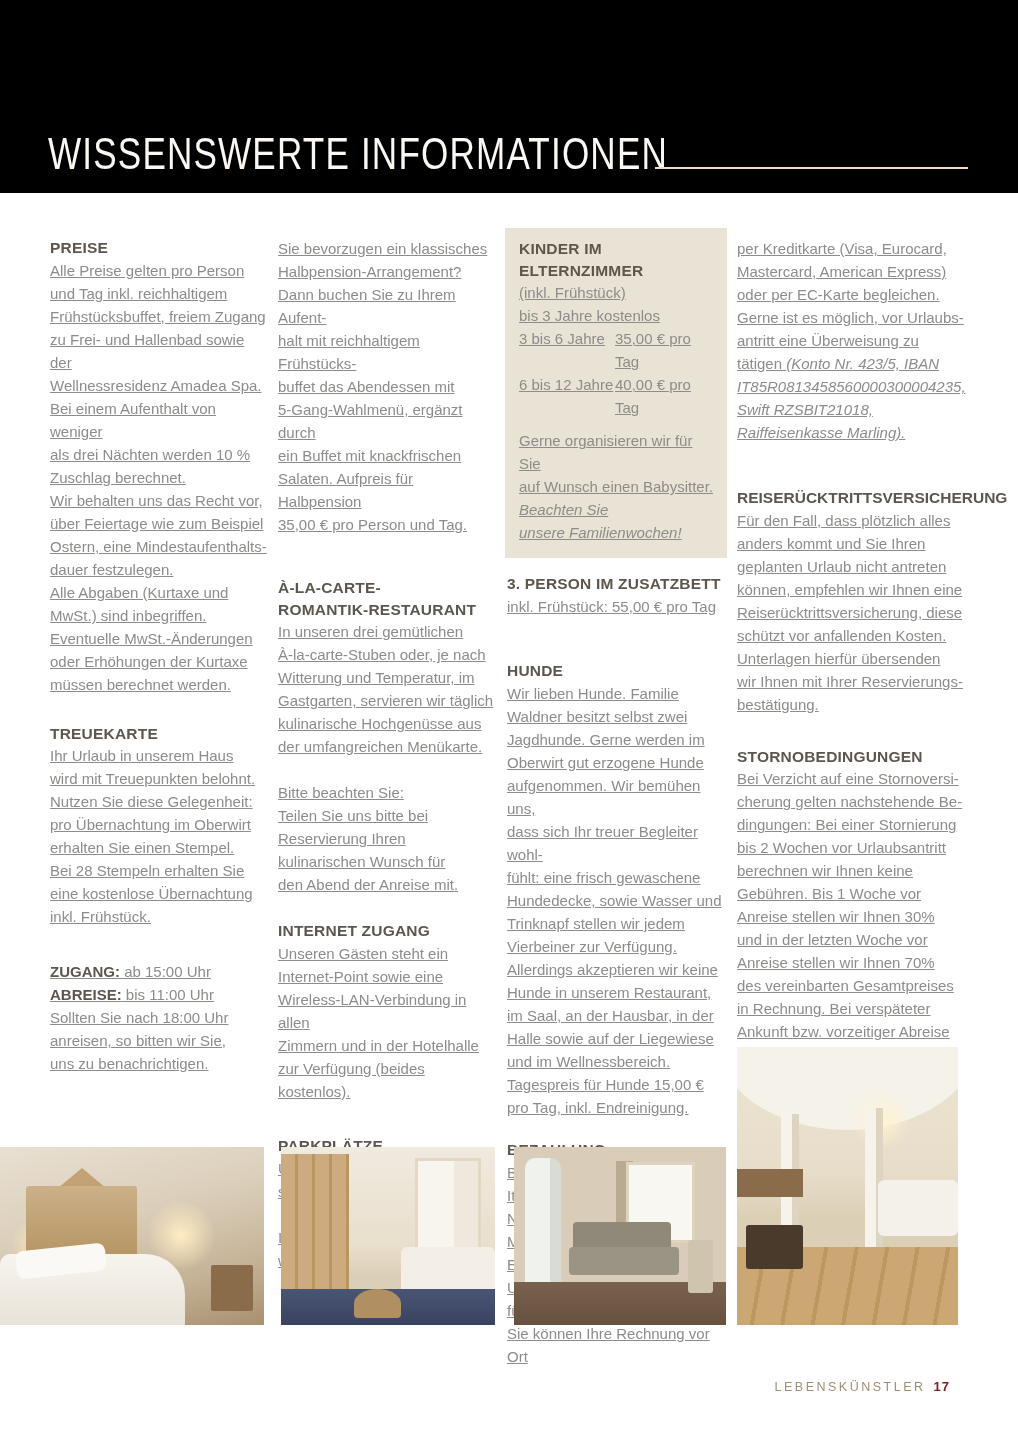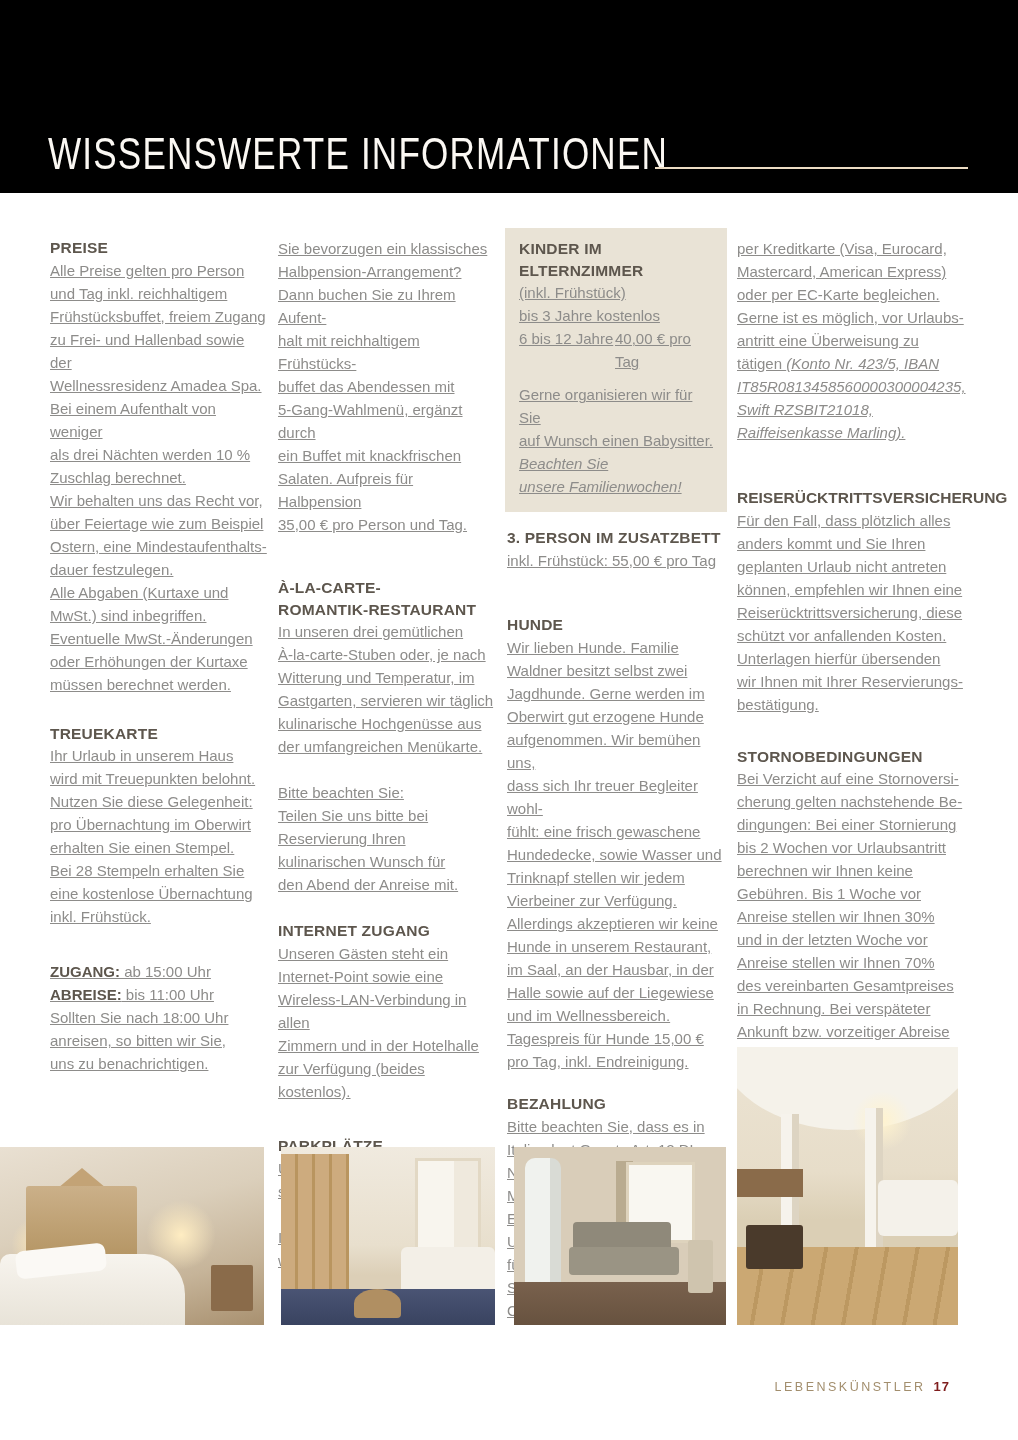--- a/index.html
+++ b/index.html
@@ -188,20 +188,24 @@
 
 In der Tiefgarage berechnen
 wir 9,00 € pro Tag.</div>
   </div>
 
   <div class="col" id="col3">
     <div id="kinder-box">
       <div class="h">KINDER IM ELTERNZIMMER</div>
       <div class="p">(inkl. Frühstück)</div>
       <div class="p">bis 3 Jahre kostenlos</div>
+      <div class="box-row p">
+        <span class="age">3 bis 6 Jahre</span>
+        <span>35,00 € pro Tag</span>
+      </div>
       <div class="box-row p">
         <span class="age">6 bis 12 Jahre</span>
         <span>40,00 € pro Tag</span>
       </div>
       <div class="box-gap"></div>
       <div class="p">Gerne organisieren wir für Sie
 auf Wunsch einen Babysitter.</div>
       <div class="p italic">Beachten Sie
 unsere Familienwochen!</div>
     </div>

